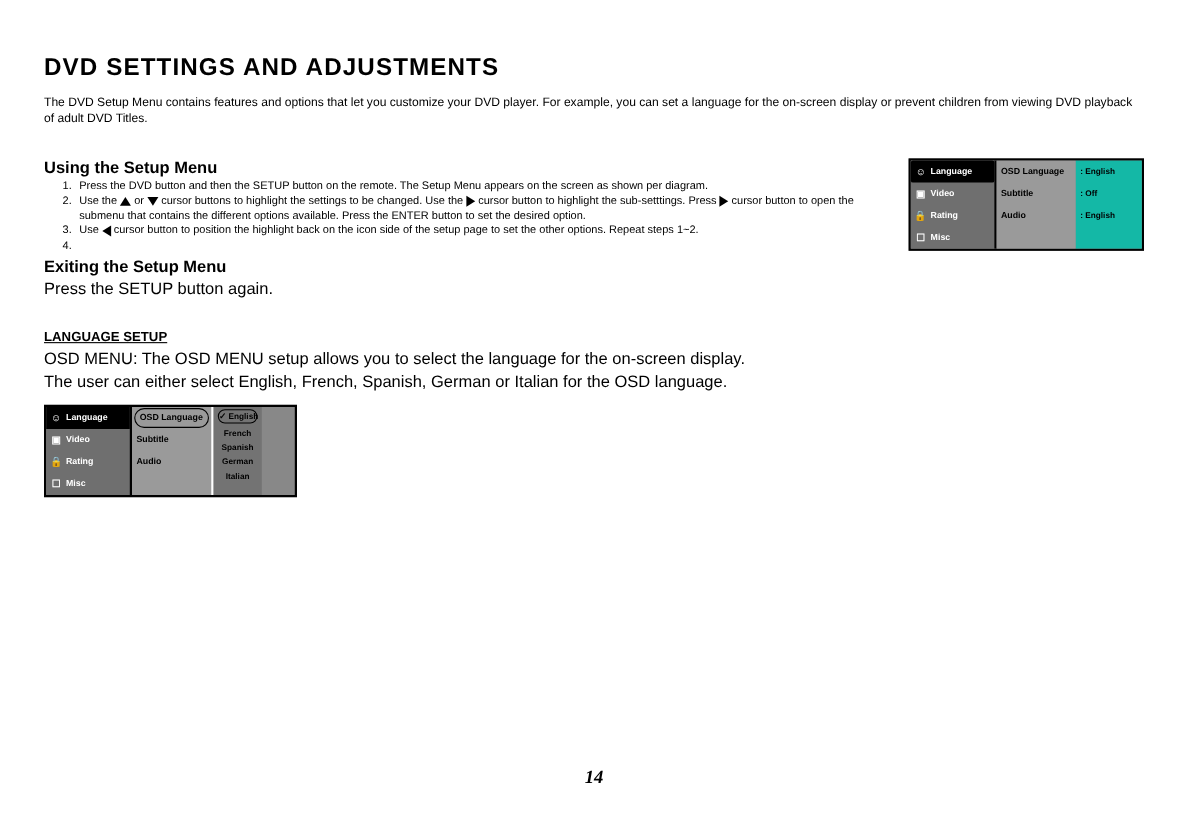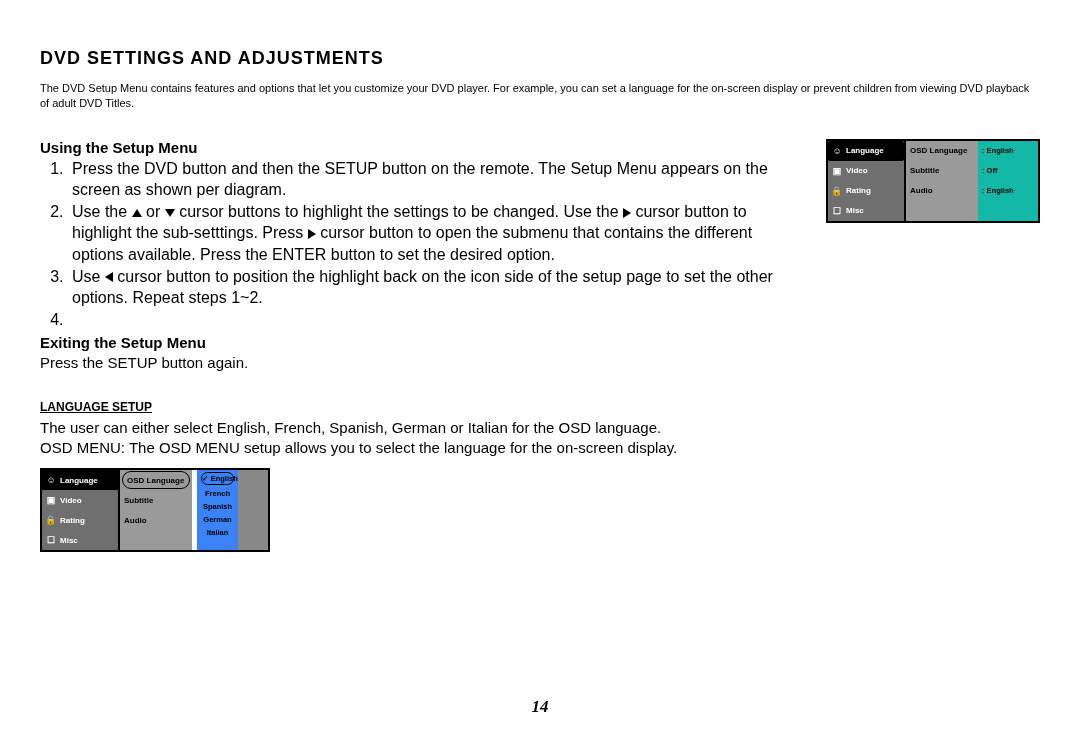--- a/index.html
+++ b/index.html
@@ -10,21 +10,21 @@
     background: #fff;
     font-family: Arial, Helvetica, sans-serif;
     color: #000;
     position: relative;
   }
   .page {
     padding: 48px 40px 0 40px;
   }
   h1.title {
     font-family: Arial, Helvetica, sans-serif;
-    font-size: 18px;
+    font-size: 22px;
     letter-spacing: 1px;
     margin: 0 0 12px 0;
     font-weight: bold;
   }
   p.intro {
     margin: 0;
     font-size: 11px;
     line-height: 1.35;
   }
   .row {
@@ -36,21 +36,21 @@
   .col-text { flex: 1; }
   .col-diagram { flex: 0 0 auto; }
   h3.sub {
     font-size: 15px;
     font-weight: bold;
     margin: 0 0 2px 0;
   }
   ol {
     margin: 0;
     padding-left: 28px;
-    font-size: 16px;
+    font-size: 10px;
     line-height: 1.35;
   }
   ol li { padding-left: 4px; }
   .para {
     font-size: 15px;
     margin: 0;
     line-height: 1.35;
   }
   .section-gap { margin-top: 26px; }
   h3.underline {
@@ -125,22 +125,22 @@
     background: #6f6f6f;
     width: 78px;
     border-right: 2px solid #000;
   }
   .osd2 .mid {
     width: 72px;
     background: #9a9a9a;
   }
   .osd2 .right {
     width: 46px;
-    background: #3b82f6;
-    border-left: 5px solid #ffffff;
+    background: #737373;
+    border-left: 2px solid #ffffff;
     padding: 2px 0;
   }
   .osd2 .left .osd-row { color: #fff; font-weight: bold; }
   .osd2 .left .osd-row.sel { background: #000; }
   .osd2 .mid .osd-row { font-weight: bold; }
   .osd2 .mid .osd-row.sel {
     border: 1px solid #000;
     border-radius: 9px;
     height: 18px;
     margin: 1px 2px;
@@ -239,22 +239,22 @@
           <div class="osd-row">: Off</div>
           <div class="osd-row">: English</div>
           <div class="osd-row"></div>
         </div>
       </div>
     </div>
   </div>
 
   <div class="section-gap">
     <h3 class="underline heavy">LANGUAGE SETUP</h3>
+    <p class="para">OSD MENU: The OSD MENU setup allows you to select the language for the on-screen display.</p>
     <p class="para">The user can either select English, French, Spanish, German or Italian for the OSD language.</p>
-    <p class="para">OSD MENU: The OSD MENU setup allows you to select the language for the on-screen display.</p>
 
     <div class="osd2">
       <div class="left">
         <div class="osd-row sel">
             <span class="osd-icon">☺</span>
             <span>Language</span>
           </div>
         <div class="osd-row">
             <span class="osd-icon">▣</span>
             <span>Video</span>

